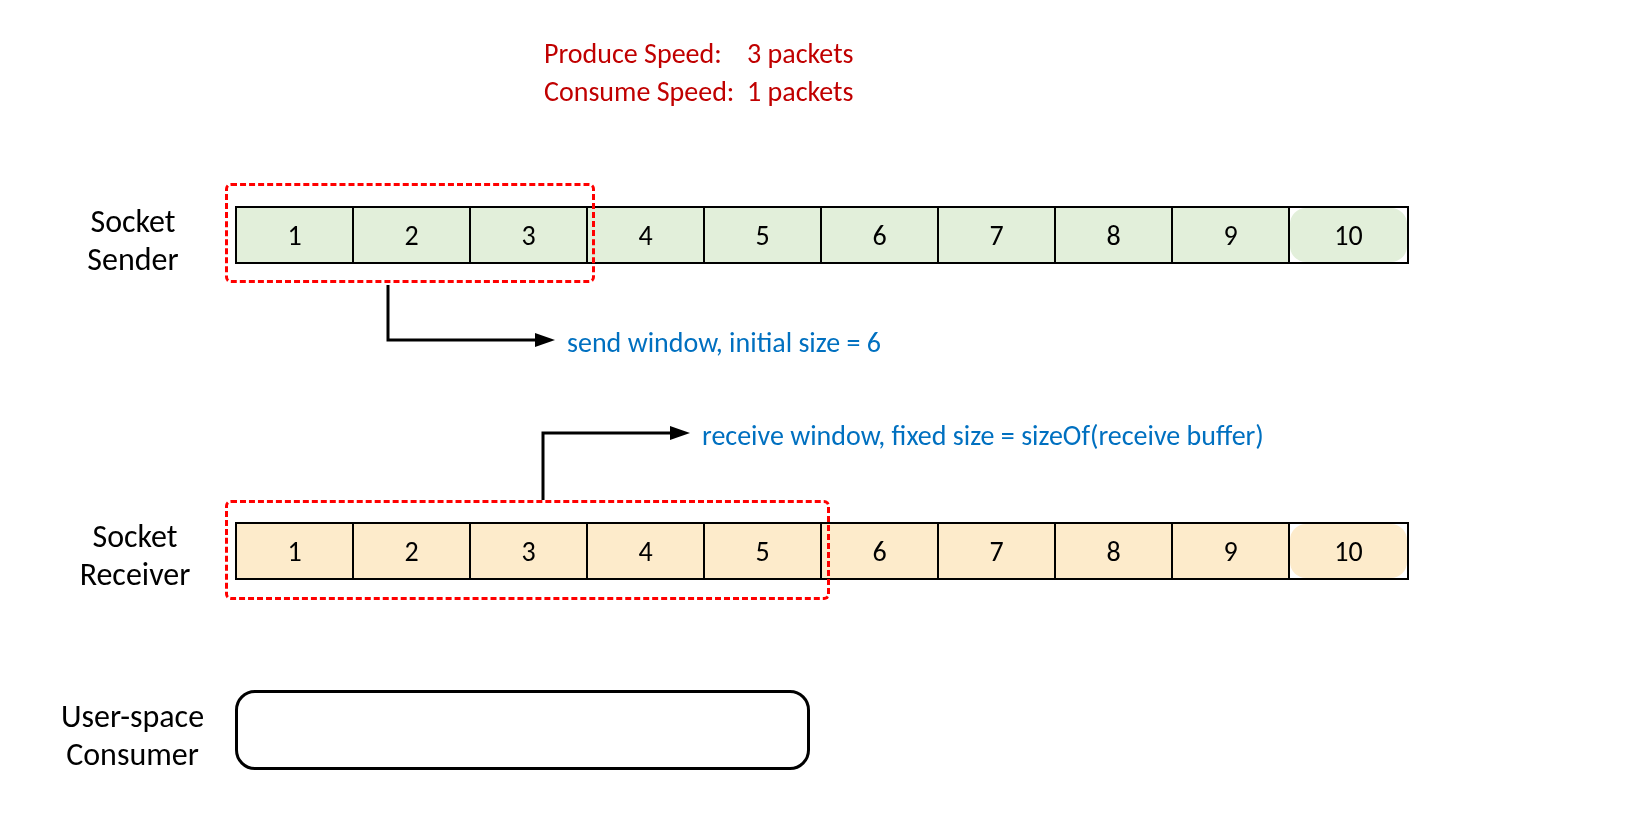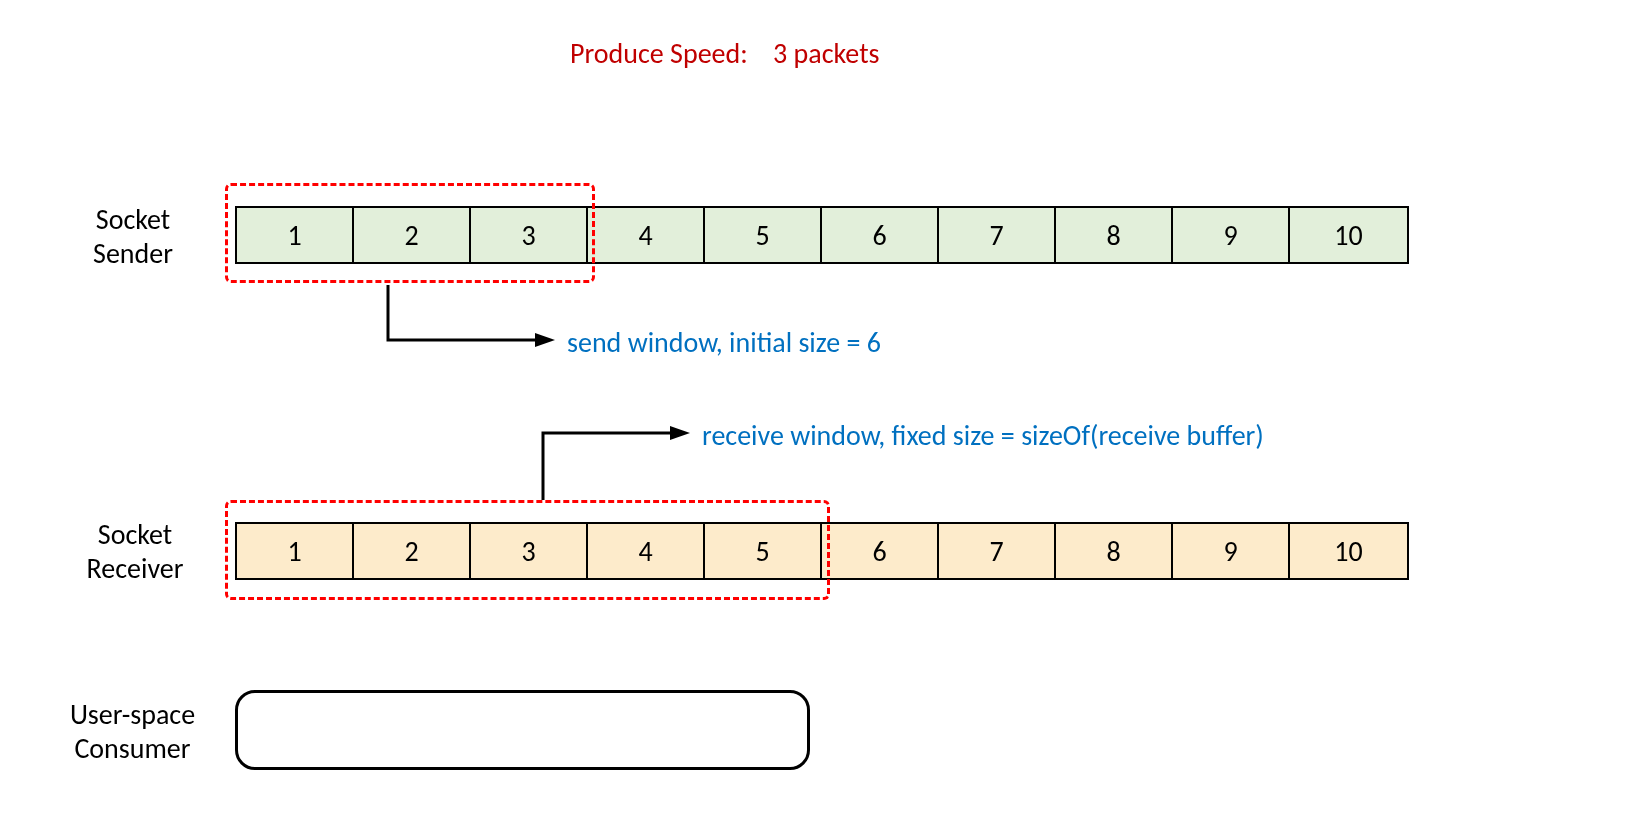--- a/index.html
+++ b/index.html
@@ -5,29 +5,29 @@
     * { box-sizing: border-box; margin: 0; padding: 0; }
     body {
       width: 1642px;
       height: 822px;
       position: relative;
       background: #fff;
       font-family: Calibri, Arial, sans-serif;
     }
     .speed-info {
       position: absolute;
-      left: 570px;
+      left: 544px;
       top: 35px;
       color: #C00000;
       font-size: 28px;
       line-height: 1.35;
     }
     .row-label {
       position: absolute;
-      font-size: 28px;
+      font-size: 32px;
       color: #000;
       text-align: center;
       line-height: 1.2;
     }
     .label-sender { left: 68px; top: 203px; width: 130px; }
     .label-receiver { left: 65px; top: 518px; width: 140px; }
     .label-consumer { left: 40px; top: 698px; width: 185px; text-align: center; }
     .buffer {
       position: absolute;
       display: flex;
@@ -38,21 +38,21 @@
     .cell {
       width: 117px;
       height: 54px;
       border-right: 2px solid #000;
       display: flex;
       align-items: center;
       justify-content: center;
       font-size: 28px;
       color: #000;
     }
-    .cell:last-child { border-right: none; }
+    .cell:last-child { border-right: none; border-radius: 16px; }
     .sender-buffer .cell { background: #E2EFDA; }
     .receiver-buffer .cell { background: #FDEBCB; }
     .dashed-box {
       position: absolute;
       border: 3px dashed #FF0000;
       border-radius: 6px;
     }
     .send-window { left: 225px; top: 183px; width: 370px; height: 100px; }
     .receive-window { left: 225px; top: 500px; width: 605px; height: 100px; }
     .annotation {
@@ -75,20 +75,24 @@
       overflow: visible;
     }
   </style>
 </head>
 <body>
 
 <div class="speed-info">
   <div>
     <span>Produce Speed:</span>&nbsp;&nbsp;&nbsp;
     <span>3 packets</span>
+  </div>
+  <div>
+    <span>Consume Speed:</span>&nbsp;
+    <span>1 packets</span>
   </div>
 </div>
 
 <div class="row-label label-sender">
   <span>Socket Sender</span>
 </div>
 
 <div class="buffer sender-buffer">
   <div class="cell">1</div>
   <div class="cell">2</div>

